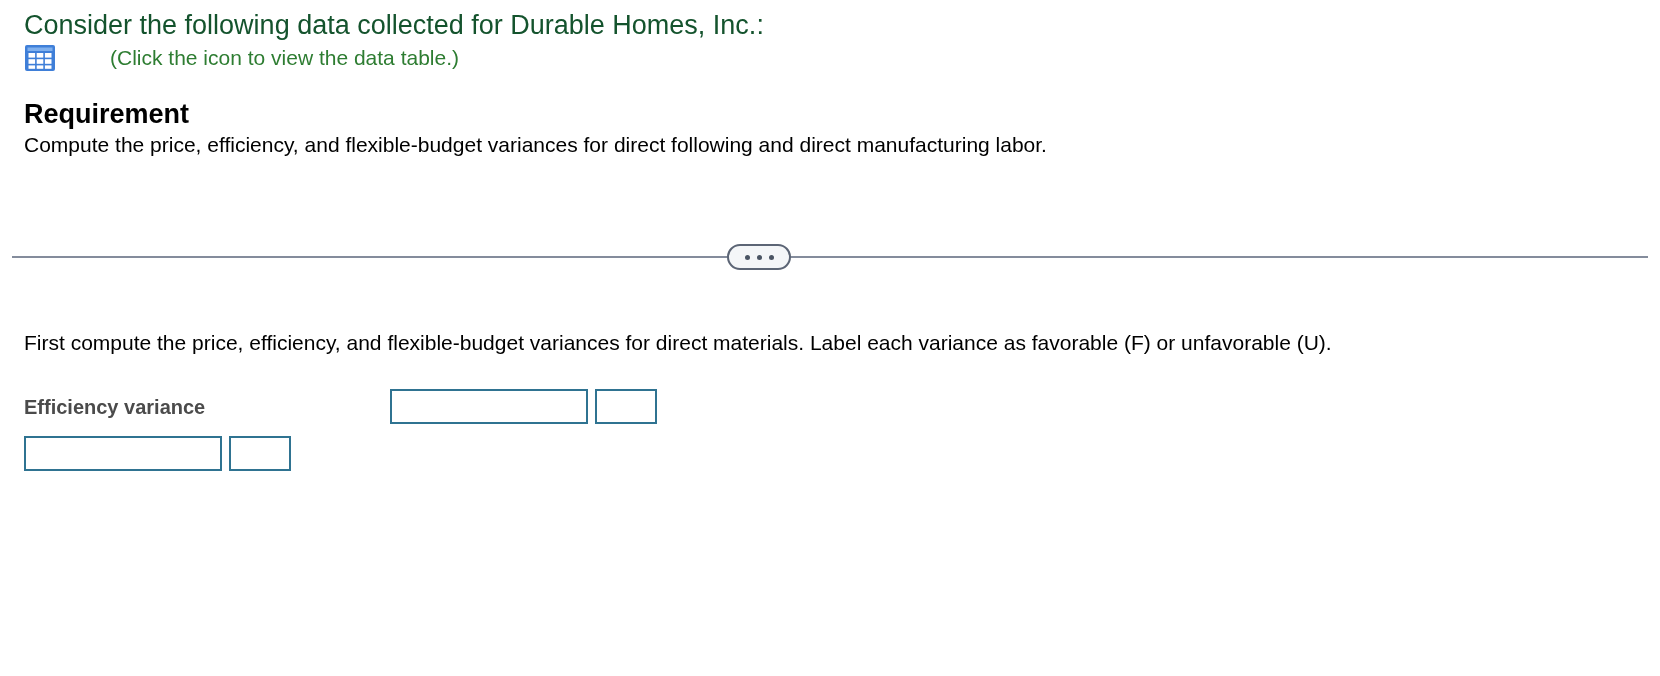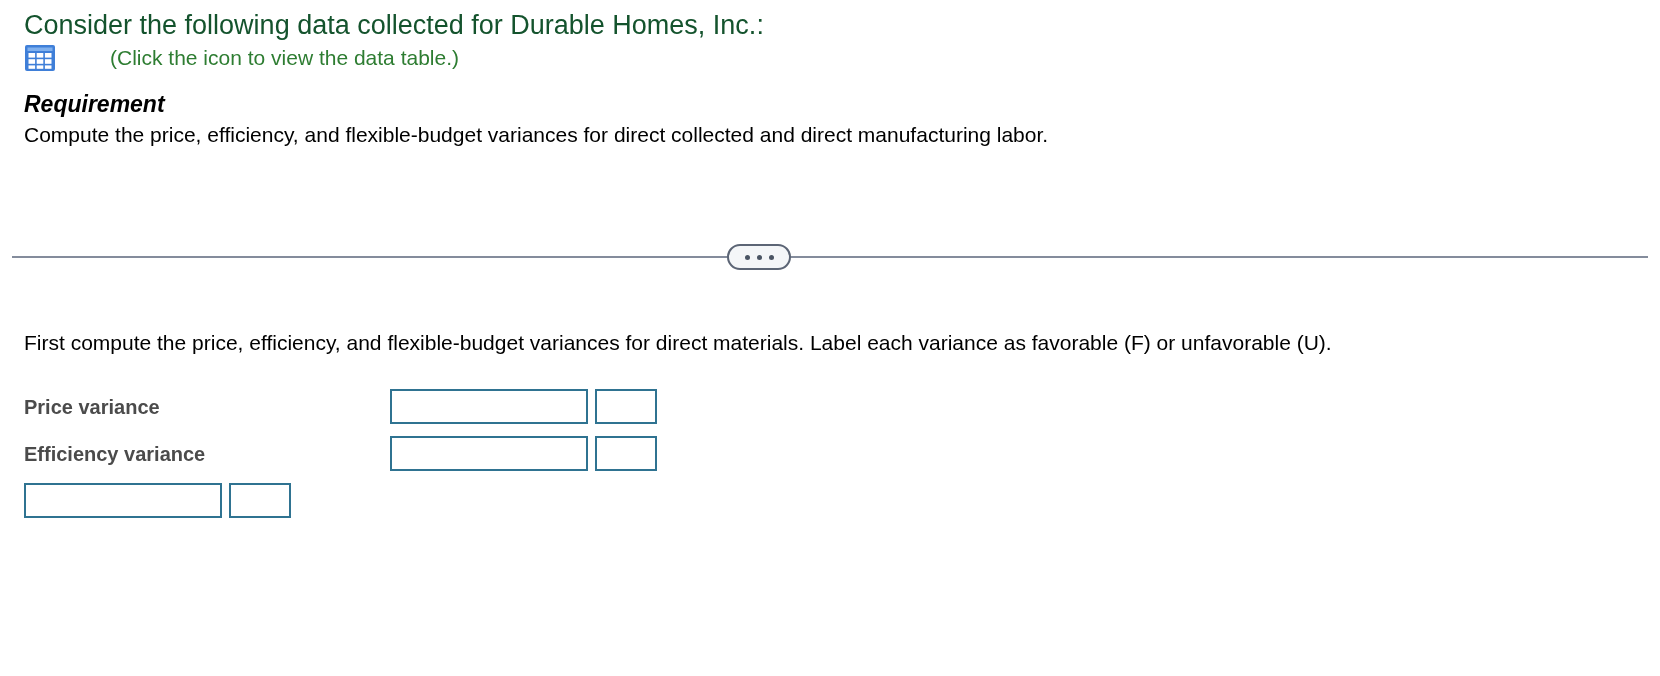--- a/index.html
+++ b/index.html
@@ -48,26 +48,25 @@
 
   .icon-caption {
     font-size: 21px;
     line-height: 28px;
     color: #2e7d32;
     margin-left: 9px;
     white-space: nowrap;
   }
 
   .requirement-heading {
-    font-size: 23px;
+    font-size: 27px;
     line-height: 30px;
     font-weight: bold;
     color: #000;
-    margin-top: 17px;
-    font-style: italic;
+    margin-top: 27px;
   }
 
   .requirement-body {
     font-size: 21px;
     line-height: 30px;
     color: #000;
     margin-top: 1px;
     white-space: nowrap;
   }
 
@@ -190,43 +189,38 @@
       <rect x="20.9" y="15.2" width="6.6" height="4.6" fill="#ffffff"></rect>
       <rect x="4.5" y="21.4" width="6.6" height="3.4" fill="#ffffff"></rect>
       <rect x="12.7" y="21.4" width="6.6" height="3.4" fill="#ffffff"></rect>
       <rect x="20.9" y="21.4" width="6.6" height="3.4" fill="#ffffff"></rect>
     </svg>
     <span class="icon-caption">(Click the icon to view the data table.)</span>
   </div>
 
   <div class="requirement-heading">Requirement</div>
 
-  <div class="requirement-body">Compute the price, efficiency, and flexible-budget variances for direct collected and direct manufacturing labor.</div>
+  <div class="requirement-body">Compute the price, efficiency, and flexible-budget variances for direct following and direct manufacturing labor.</div>
 </div>
 
 <div class="divider-wrap">
   <div class="divider-line"></div>
   <div class="divider-pill">
     <span class="dot"></span>
     <span class="dot"></span>
     <span class="dot"></span>
   </div>
 </div>
 
 <div class="answer-section">
 
   <div class="prompt-text">First compute the price, efficiency, and flexible-budget variances for direct materials. Label each variance as favorable (F) or unfavorable (U).</div>
 
   <div class="variance-rows">
 
-    <div class="variance-row">
-      <div class="variance-label">Price variance</div>
-      <input class="field-amount" type="text" value="" style="">
-      <input class="field-flag" type="text" value="" style="">
-    </div>
 
     <div class="variance-row">
       <div class="variance-label">Efficiency variance</div>
       <input class="field-amount" type="text" value="" style="">
       <input class="field-flag" type="text" value="" style="">
     </div>
 
     <div class="variance-row">
       <input class="field-amount" type="text" value="" style="">
       <input class="field-flag" type="text" value="" style="">

